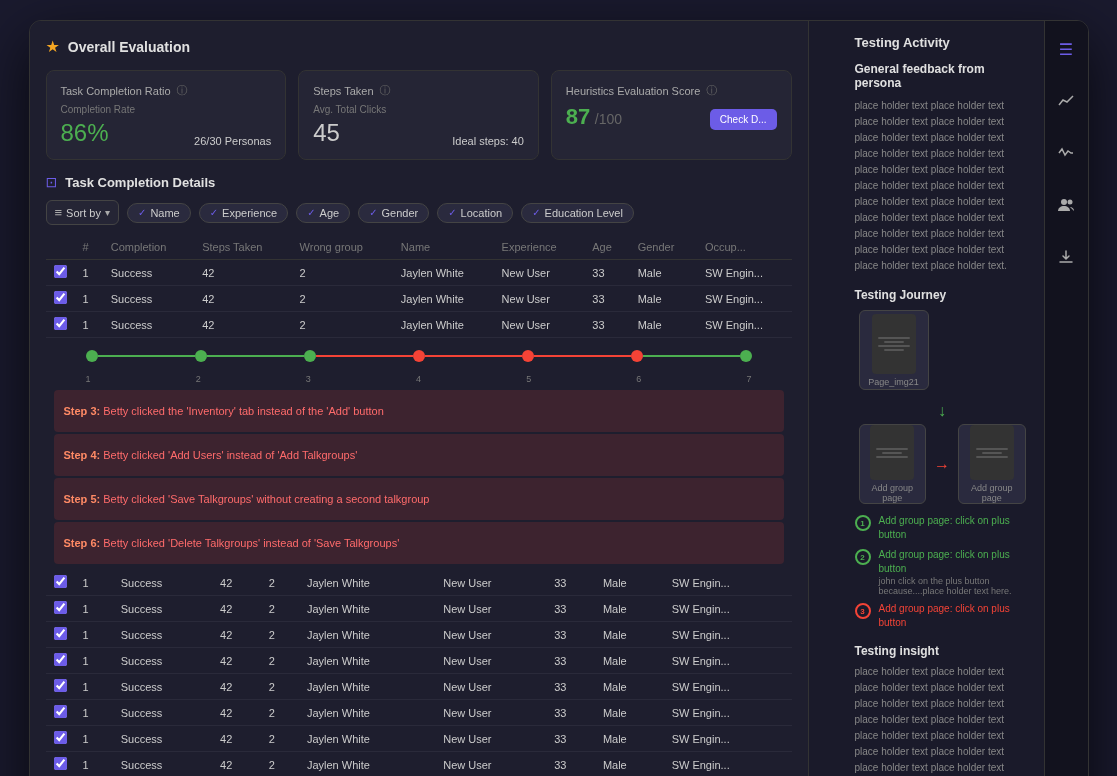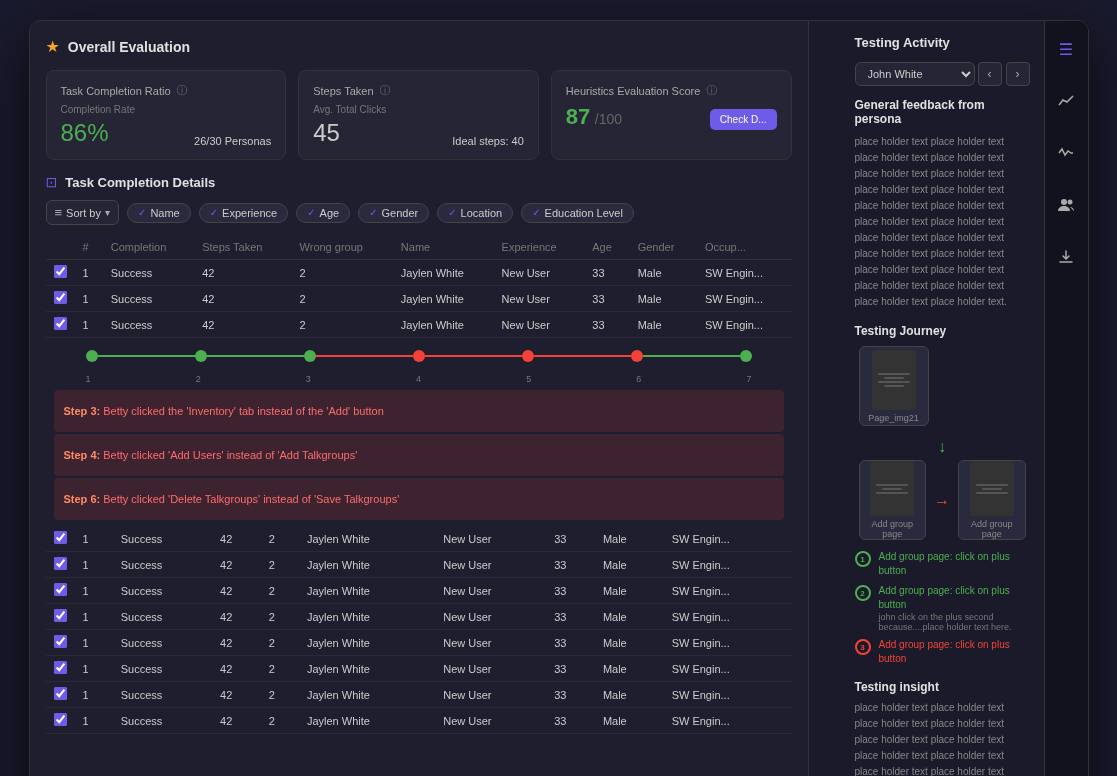--- a/index.html
+++ b/index.html
@@ -503,20 +503,21 @@
           <span>3</span>
           <span>4</span>
           <span>5</span>
           <span>6</span>
           <span>7</span>
         </div>
 
       <div class="error-steps" id="error-steps">
       <div class="error-step red-bg"><span class="step-num">Step 3:</span> Betty clicked the 'Inventory' tab instead of the 'Add' button</div>
           <div class="error-step red-bg"><span class="step-num">Step 4:</span> Betty clicked 'Add Users' instead of 'Add Talkgroups'</div>
+          <div class="error-step red-bg"><span class="step-num">Step 5:</span> Betty clicked 'Save Talkgroups' without creating a second talkgroup</div>
           <div class="error-step red-bg"><span class="step-num">Step 6:</span> Betty clicked 'Delete Talkgroups' instead of 'Save Talkgroups'</div>
         </div>
 
       <table class="data-table">
         <tbody id="bottom-rows">
         <tr>
     <td class="checkbox-cell"><input type="checkbox" checked="" style=""></td>
     <td>1</td>
     <td class="success-text">Success</td>
     <td>42</td>
@@ -615,29 +616,20 @@
       </table>
     </div>
 
   </div>
 
   <div class="right-panel">
     <div class="panel-content">
 
       <div class="panel-header">
         <span class="panel-title">Testing Activity</span>
-      </div>
-      <div style="display:flex; align-items:center; justify-content:space-between; margin-bottom:12px;">
-        <select class="persona-select">
-          <option>John White</option>
-        </select>
-        <div class="panel-nav">
-          <button class="nav-btn">‹</button>
-          <button class="nav-btn">›</button>
-        </div>
       </div>
 
       <div class="section-subtitle">General feedback from persona</div>
       <div class="feedback-text">place holder text place holder text place holder text place holder text place holder text place holder text place holder text place holder text place holder text place holder text place holder text place holder text place holder text place holder text place holder text place holder text place holder text place holder text place holder text place holder text place holder text place holder text.</div>
 
       <div class="journey-section">
         <div class="section-subtitle">Testing Journey</div>
 
         <div class="journey-grid-top">
           <div class="journey-img">
@@ -684,21 +676,21 @@
     <div class="step-circle green">1</div>
     <div>
       <div class="step-text green">Add group page: click on plus button</div>
 
     </div>
   </div>
             <div class="journey-step">
     <div class="step-circle green">2</div>
     <div>
       <div class="step-text green">Add group page: click on plus button</div>
-      <div class="step-sub">john click on the plus second because....place holder text here.</div>
+      <div class="step-sub">john click on the plus button because....place holder text here.</div>
     </div>
   </div>
             <div class="journey-step">
     <div class="step-circle red">3</div>
     <div>
       <div class="step-text red">Add group page: click on plus button</div>
 
     </div>
   </div>
           </div>

